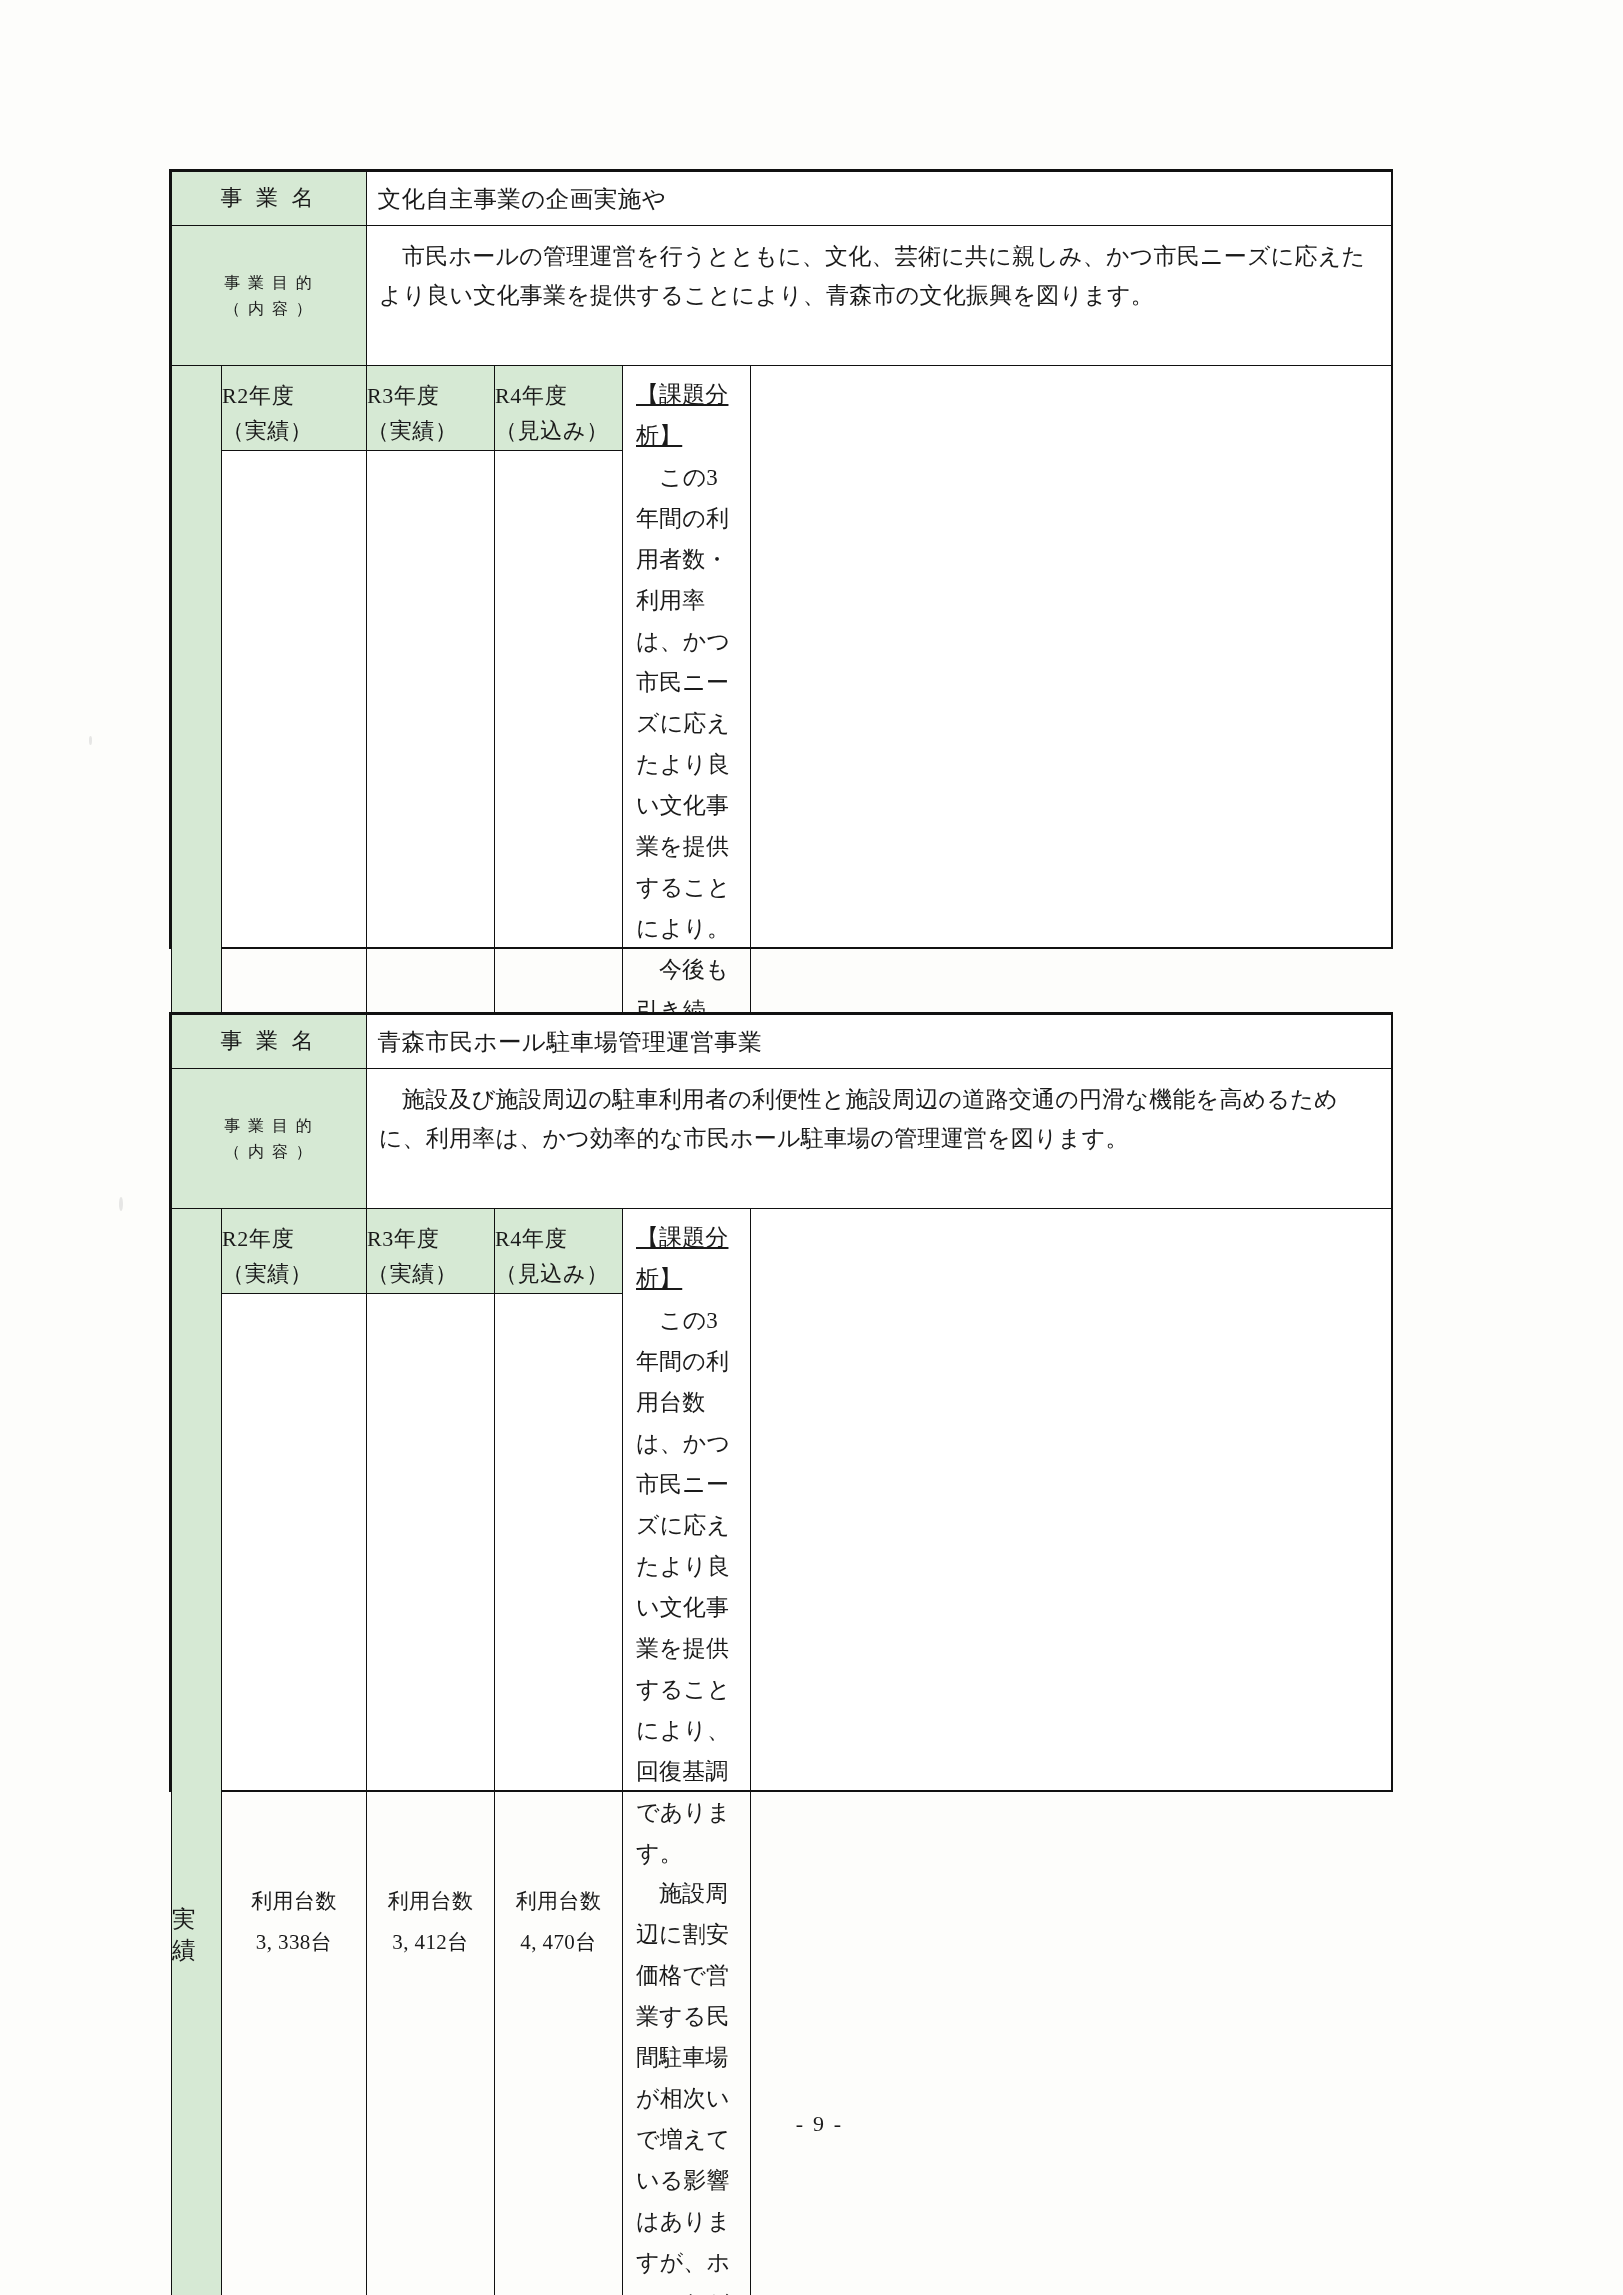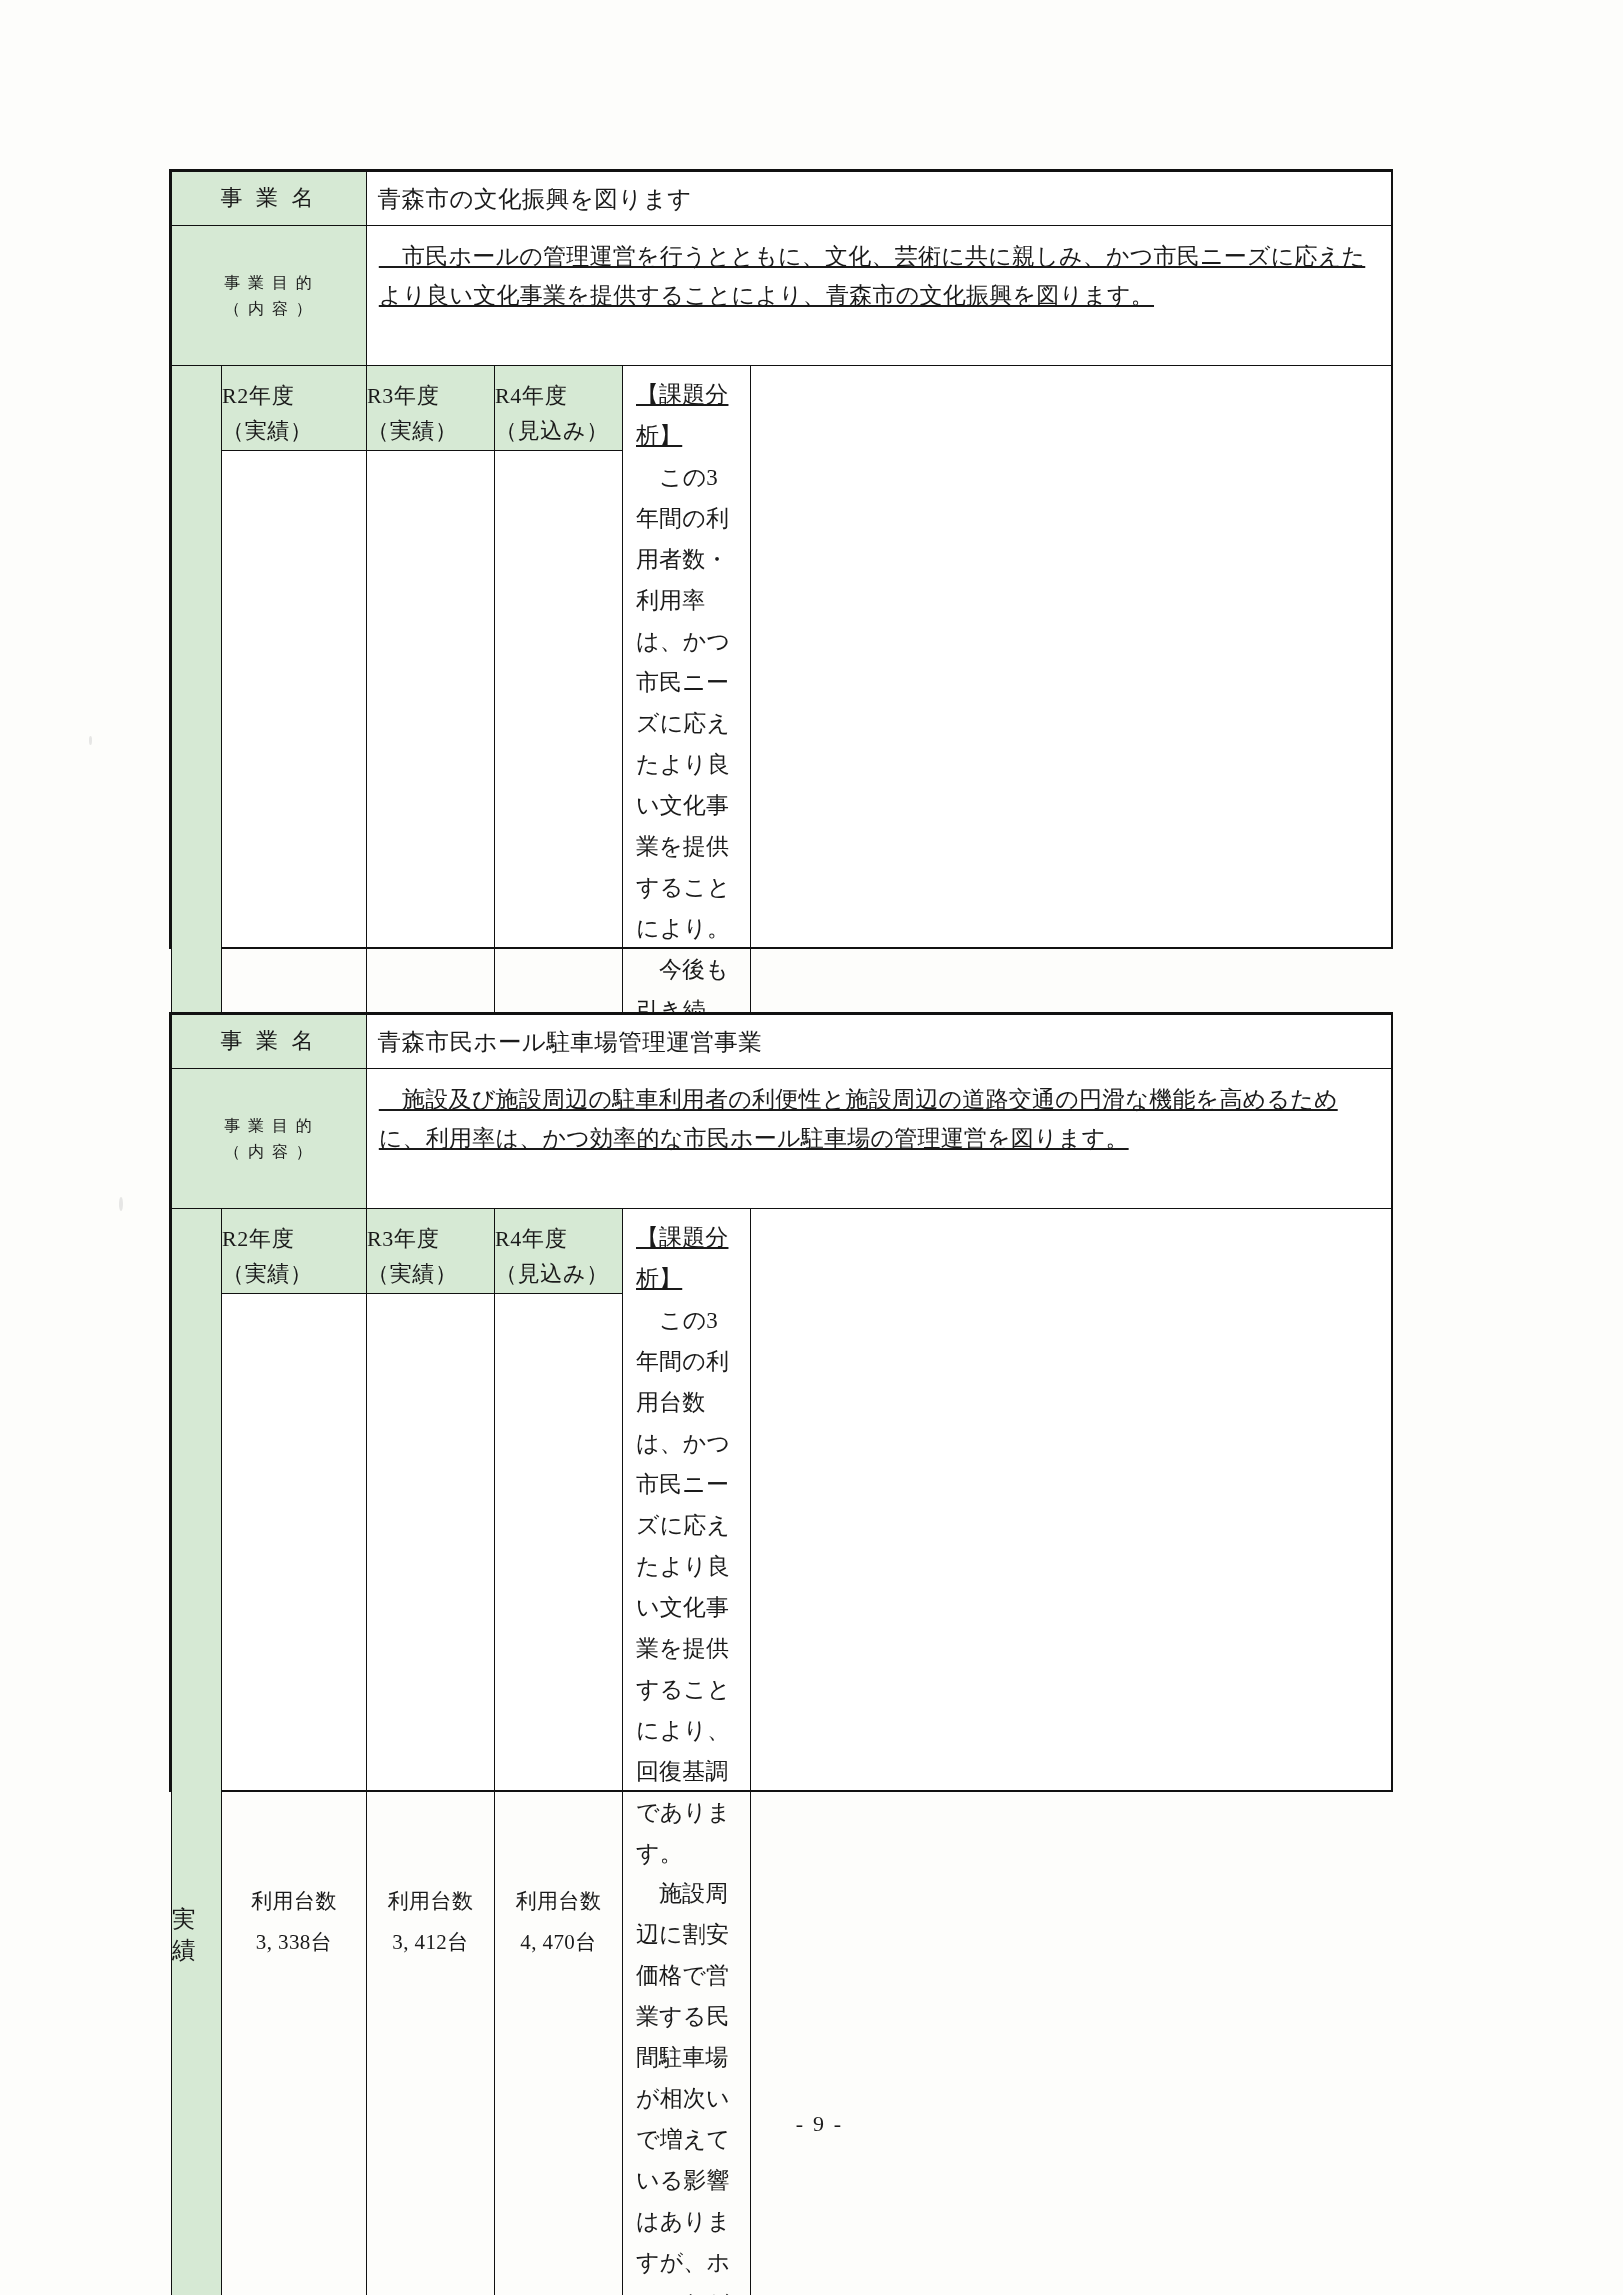--- a/index.html
+++ b/index.html
@@ -86,21 +86,20 @@
     line-height: 1.4;
     letter-spacing: 0.02em;
   }
   .purpose-val {
     font-size: 23px;
     line-height: 1.72;
     padding: 10.5px 14.4px 7.8px 11.8px;
     letter-spacing: 0.01em;
     white-space: pre-line;
     text-indent: 0;
-    text-decoration: underline;
   }
 
   .yr-head {
     text-align: left;
     font-size: 22px;
     line-height: 1.6;
     padding-top: 11.8px;
     white-space: pre-line;
     letter-spacing: 0.03em;
   }
@@ -170,21 +169,21 @@
           <col style="width:128px">
           <col style="width:128px">
           <col style="width:642px">
         </colgroup>
         <tbody>
             <tr style="height:54px">
           <td class="shade" colspan="2">
             <div class="lbl">事 業 名</div>
           </td>
           <td colspan="4">
-            <div class="name-val">青森市の文化振興を図ります</div>
+            <div class="name-val">文化自主事業の企画実施や</div>
           </td>
         </tr>
         <tr style="height:140px">
           <td class="shade" colspan="2">
             <div class="lbl-mid">事 業 目 的
 （ 内 容 ）</div>
           </td>
           <td colspan="4">
             <div class="purpose-val">　市民ホールの管理運営を行うとともに、文化、芸術に共に親しみ、かつ市民ニーズに応えたより良い文化事業を提供することにより、青森市の文化振興を図ります。</div>
           </td>

